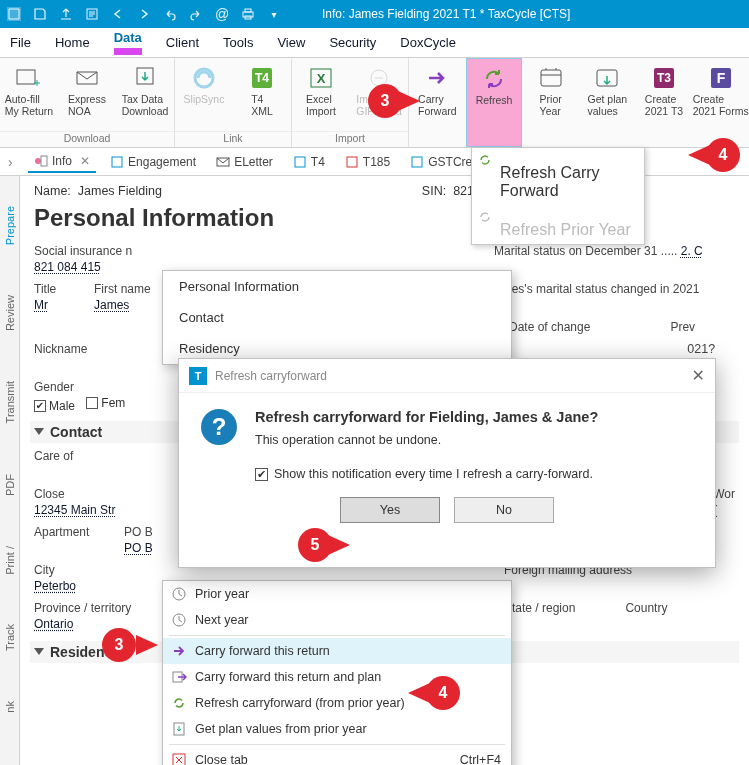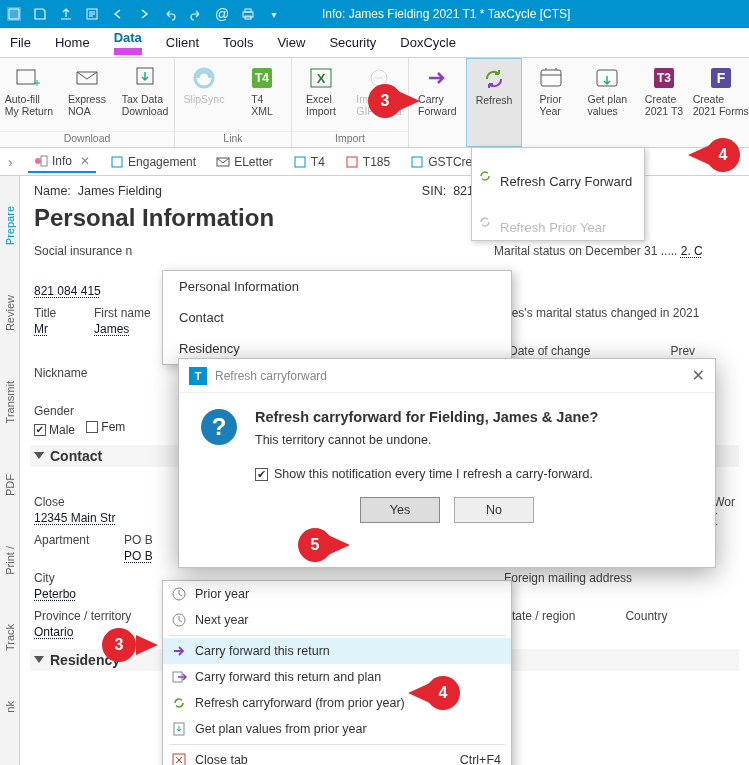--- a/index.html
+++ b/index.html
@@ -11,24 +11,24 @@
   .menubar span { font-size:13px; color:#0f172a; }
   .menubar .active { color:#0071a7; border-bottom:7px solid #d946ef; padding-bottom:3px; font-weight:600; }
   .ribbon { height:90px; border-bottom:1px solid #d0d0d0; display:flex; background:#fafafa; position:relative;}
   .rgrp { border-right:1px solid #e0e0e0; display:flex; flex-direction:column; }
   .rgrp .btns { display:flex; flex:1; }
   .rbtn { width:58px; display:flex; flex-direction:column; align-items:center; justify-content:flex-start; padding-top:6px; gap:2px; }
   .rbtn .ri { width:32px; height:28px; display:flex; align-items:center; justify-content:center; }
   .rbtn .rl { font-size:10.5px; line-height:1.1; color:#444; white-space:pre-line; }
   .rbtn.dim .rl { color:#bbb; }
   .rbtn.dim svg { opacity:.35; }
-  .rbtn.hl { background:#e5e5e5; border:1px solid #8fc9e6; }
+  .rbtn.hl { background:#f9a8d4; border:1px solid #8fc9e6; }
   .glabel { height:16px; text-align:center; font-size:10.5px; color:#777; border-top:1px solid #eee;}
   .refmenu { position:absolute; top:89px; left:471px; width:174px; background:#fff; border:1px solid #c8c8c8; box-shadow:2px 2px 6px rgba(0,0,0,.2); z-index:5;}
-  .refmenu div { padding:10px 8px 5px 28px; font-size:13px; position:relative;margin-top:16px; }
+  .refmenu div { padding:16px 8px 5px 28px; font-size:16px; position:relative; }
   .refmenu div.dim { color:#bbb; }
   .refmenu .mi-ico { position:absolute; left:6px; top:5px; width:14px; height:14px; }
   .tabstrip { height:28px; display:flex; align-items:center; gap:8px; padding-left:28px; border-bottom:1px solid #d0d0d0; background:#fff; position:relative; }
   .tabstrip .chev { position:absolute; left:8px; color:#888; font-size:14px; }
   .tab { display:flex; align-items:center; gap:4px; font-size:12px; padding:3px 6px; color:#444;}
   .tab.sel { border-bottom:2px solid #0093d0; }
   .tab .tico { width:14px; height:14px; }
   .leftbar { position:absolute; left:0; top:176px; width:20px; height:589px; background:#f3f3f3; border-right:1px solid #d0d0d0; display:flex; flex-direction:column; align-items:center; justify-content:flex-start; gap:50px; padding-top:30px;}
   .leftbar .lb { writing-mode:vertical-rl; transform:rotate(180deg); font-size:11px; color:#666; }
   .content { position:absolute; left:20px; top:176px; right:0; height:589px; padding:8px 14px; overflow:hidden; background:#fff; }
@@ -47,21 +47,21 @@
   .ctxmenu .ci.hl { background:#dff3fb; }
   .ctxmenu .ci .ci-ico { position:absolute; left:8px; top:5px; width:16px; height:16px; }
   .ctxlist { position:absolute; left:162px; top:270px; width:350px; background:#fff; border:1px solid #c0c0c0; box-shadow:3px 3px 10px rgba(0,0,0,.25); z-index:9; font-size:13px;}
   .ctxlist div { padding:8px 16px; }
   .dialog { position:absolute; left:178px; top:358px; width:538px; height:210px; background:#fff; border:1px solid #c0c0c0; box-shadow:0 6px 24px rgba(0,0,0,.35); z-index:20;}
   .dlg-title { height:34px; display:flex; align-items:center; padding:0 10px; gap:8px; color:#888; border-bottom:1px solid #eee;}
   .dlg-title .x { margin-left:auto; font-size:16px; color:#666; }
   .dlg-body { padding:16px 22px; display:flex; gap:18px; }
   .qmark { width:36px; height:36px; border-radius:50%; background:#1a7fb8; color:#fff; font-size:24px; font-weight:700; display:flex; align-items:center; justify-content:center; flex:none;}
   .dlg-btns { padding:0 22px 16px; display:flex; gap:14px; justify-content:center; }
-  .btn { width:80px; height:26px; border:1px solid #aaa; background:#eee; display:flex; align-items:center; justify-content:center; font-size:12.5px; }
+  .btn { width:100px; height:26px; border:1px solid #aaa; background:#eee; display:flex; align-items:center; justify-content:center; font-size:12.5px; }
   .btn.primary { background:#ddd; border-color:#888; }
   .callout { position:absolute; display:flex; align-items:center; z-index:30; pointer-events:none;}
   .callout .tail { width:0; height:0; border-top:10px solid transparent; border-bottom:10px solid transparent; border-right:22px solid #e2252e; }
   .callout .bubble { background:#e2252e; color:#fff; font-weight:700; font-size:16px; width:34px; height:34px; border-radius:17px; display:flex; align-items:center; justify-content:center; margin-left:-4px;}
   .callout.rtail .tail { border-right:none; border-left:22px solid #e2252e; }
   .callout.rtail .bubble { margin-left:0; margin-right:-4px; }
   svg { display:block; }
 </style>
 </head>
 <body>
@@ -352,21 +352,21 @@
 </div>
 
 <div class="content">
   <div class="row">
     <span><span>Name:</span>&nbsp;&nbsp;<span>James Fielding</span></span>
     <span style="margin-left:240px;"><span>SIN:</span>&nbsp;&nbsp;<span>821084415</span></span>
   </div>
   <div class="h1">Personal Information</div>
 
   <div class="row">
-    <div class="field" style="width:130px;gap:24px;">
+    <div class="field" style="width:130px;">
         <span class="flabel">Social insurance n</span>
         <span class="fval">821 084 415</span>
       </div>
     <div class="field" style="margin-left:310px;">
         <span class="flabel"><span>Marital status on December 31 .....</span>&nbsp;<span class="fval">2. C</span></span>
       </div>
   </div>
   <div class="row">
     <div class="field" style="width:40px;">
         <span class="flabel">Title</span>
@@ -407,20 +407,21 @@
             <span class="box"></span>
             <span>Fem</span>
           </span>
       </span>
     </div>
   </div>
 
   <div class="sect">Contact</div>
   <div class="row">
       <div class="field" style="width:200px;">
+        <span class="flabel">Care of</span>
         <span class="fval"></span>
       </div>
     </div>
   <div class="row">
     <div class="field" style="width:120px;">
         <span class="flabel">Close</span>
         <span class="fval">12345 Main Str</span>
       </div>
     <div class="field" style="margin-left:550px;">
         <span class="flabel">Wor</span>
@@ -533,21 +534,21 @@
         <rect width="18" height="18" fill="#0093d0"></rect>
         <text x="9" y="13" fill="#fff" font-size="11" text-anchor="middle" font-weight="700">T</text>
       </svg>
     <span>Refresh carryforward</span>
     <span class="x">✕</span>
   </div>
   <div class="dlg-body">
     <div class="qmark">?</div>
     <div>
       <div style="font-weight:700;font-size:14.5px;margin-bottom:8px;">Refresh carryforward for Fielding, James &amp; Jane?</div>
-      <div style="font-size:12.5px;margin-bottom:20px;">This territory cannot be undone.</div>
+      <div style="font-size:12.5px;margin-bottom:20px;">This operation cannot be undone.</div>
       <label style="display:flex;align-items:center;gap:6px;font-size:12.5px;">
         <span class="box" style="width:13px;height:13px;border:1px solid #555;display:inline-flex;align-items:center;justify-content:center;font-size:11px;">✔</span>
         <span>Show this notification every time I refresh a carry-forward.</span>
       </label>
     </div>
   </div>
   <div class="dlg-btns">
     <div class="btn primary">Yes</div>
     <div class="btn">No</div>
   </div>

